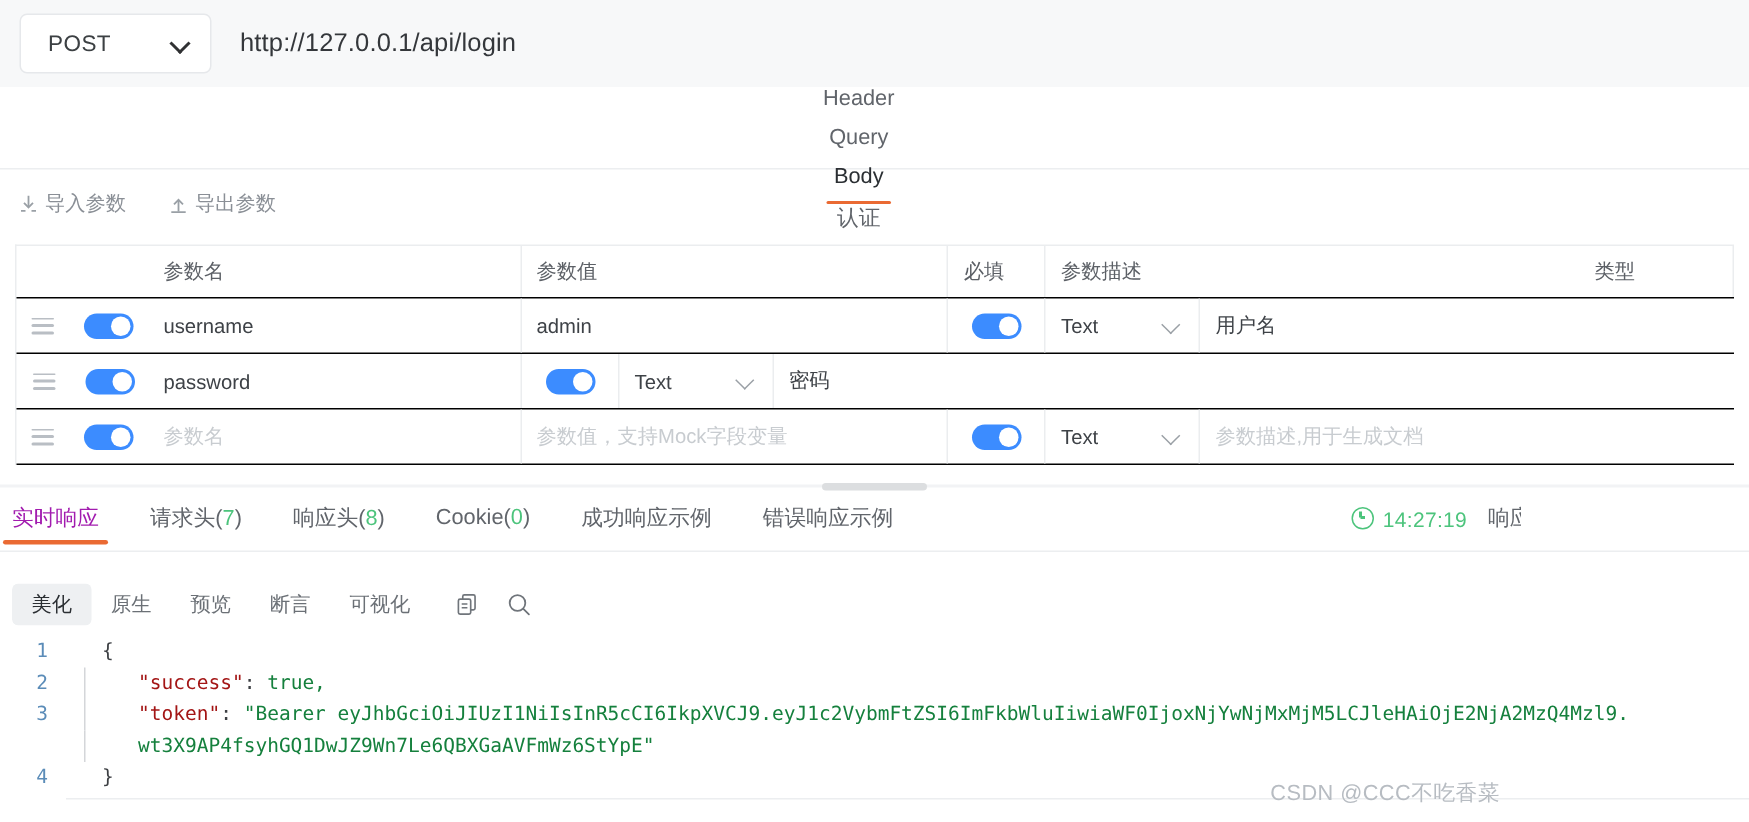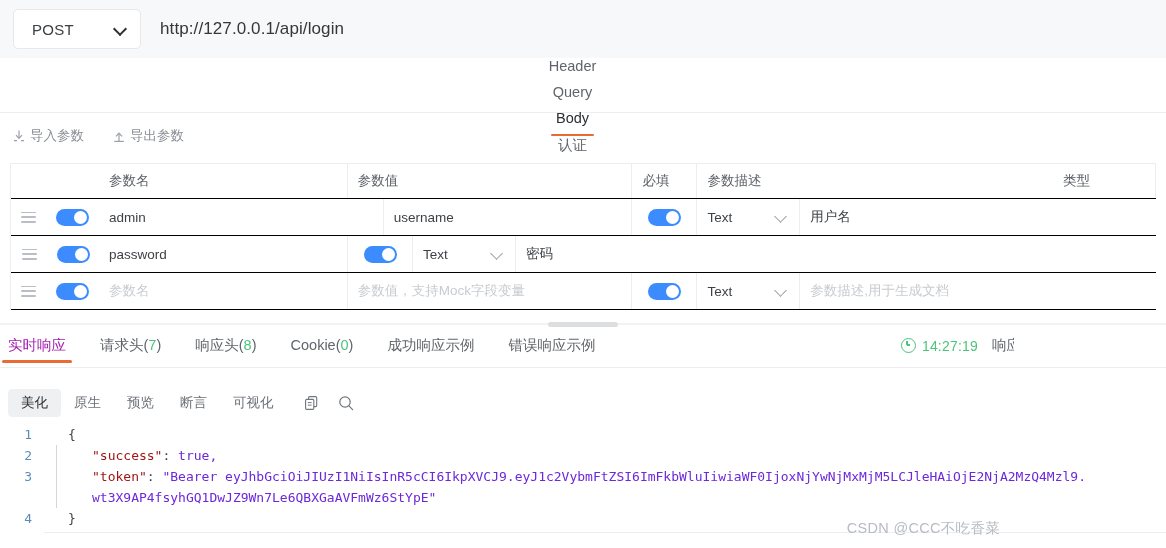--- a/index.html
+++ b/index.html
@@ -335,21 +335,21 @@
   }
   .guide.on::before {
     content: "";
     position: absolute;
     left: 12px; top: 0; bottom: 0;
     width: 1px;
     background: #d4d6d9;
   }
   .ctext { white-space: pre; color: #2b2f33; }
   .k { color: #a31515; }
-  .v { color: #6d28d9; }
+  .v { color: #15803d; }
   .p { color: #3c3f43; }
   .code-bottomline {
     position: absolute;
     left: 44px; right: 0; top: 108px;
     height: 1px; background: #eceef0;
   }
 
   
   .watermark {
     position: absolute;
@@ -421,22 +421,22 @@
       <div class="pcell c-drag">
         <span class="drag-ico">
             <i></i>
             <i></i>
             <i></i>
           </span>
       </div>
       <div class="pcell c-tog">
         <span class="toggle"></span>
       </div>
+      <div class="pcell c-name">username</div>
       <div class="pcell c-val">admin</div>
-      <div class="pcell c-name">username</div>
       <div class="pcell c-req">
         <span class="toggle"></span>
       </div>
       <div class="pcell c-type">
         <span>Text</span>
         <span class="chev light"></span>
       </div>
       <div class="pcell c-desc">用户名</div>
     </div>
 

